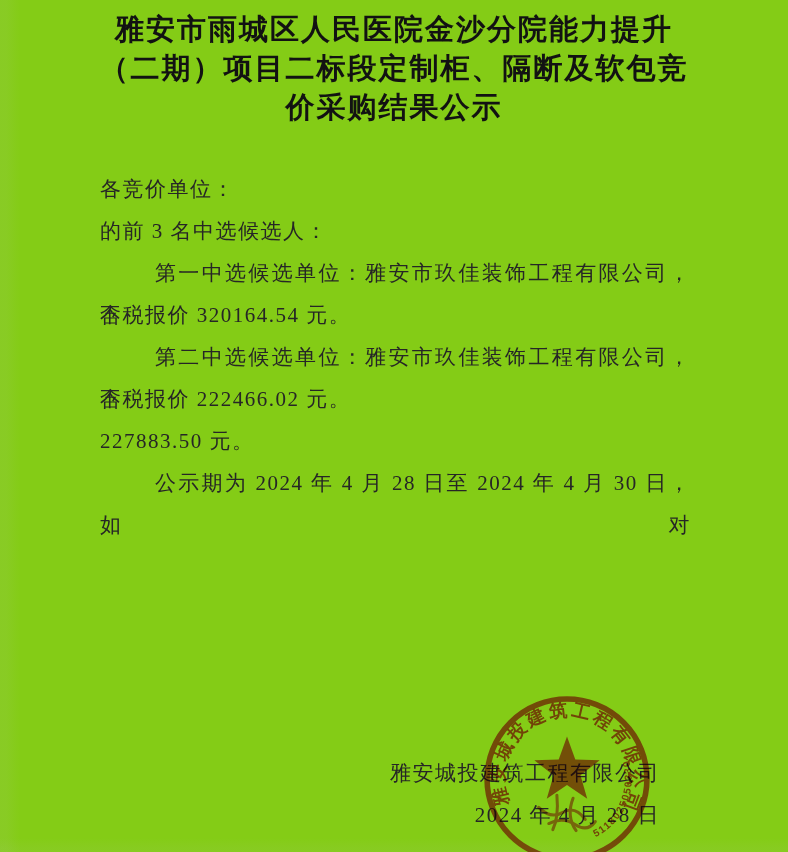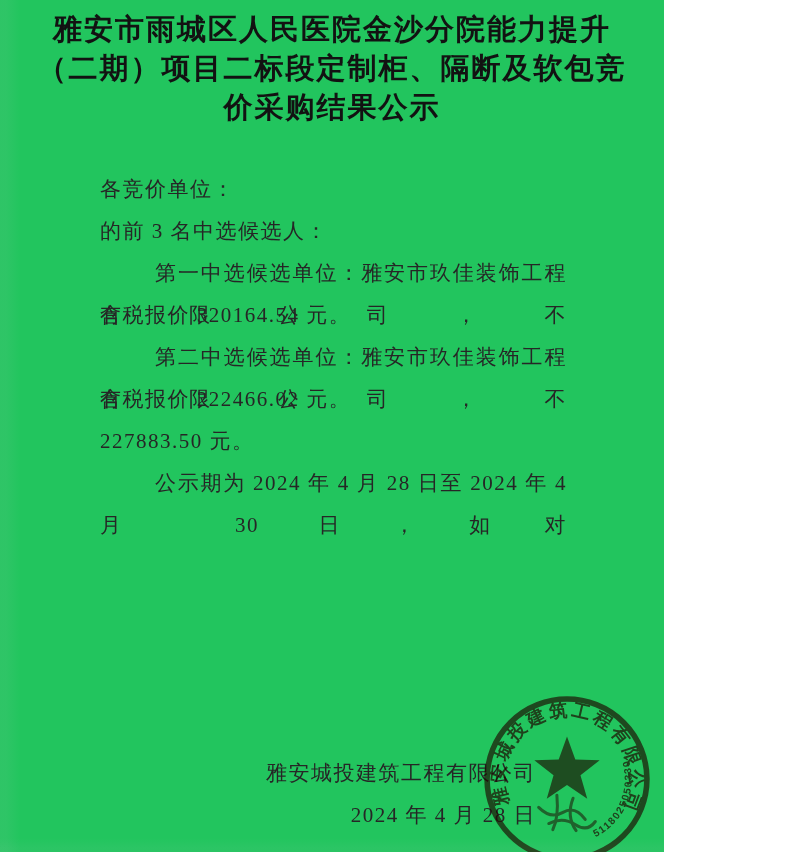--- a/index.html
+++ b/index.html
@@ -5,22 +5,22 @@
   :root { --seal-color: #d8463a; }
   * { margin: 0; padding: 0; box-sizing: border-box; }
   html, body { background: #ffffff; }
   body {
     width: 788px; height: 852px;
     font-family: "Liberation Serif", "DejaVu Serif", serif;
     color: #242424;
   }
   .page {
     position: relative;
-    width: 664px; height: 852px;
-    background: #22c55e;
+    width: 788px; height: 852px;
+    background: #84cc16;
     overflow: hidden;
   }
   
   .page::before {
     content: "";
     position: absolute; inset: 0;
     background: linear-gradient(90deg, rgba(190,195,200,.08) 0 6px, transparent 20px),
                 linear-gradient(0deg, rgba(190,195,200,.06) 0 4px, transparent 14px);
     pointer-events: none;
   }

